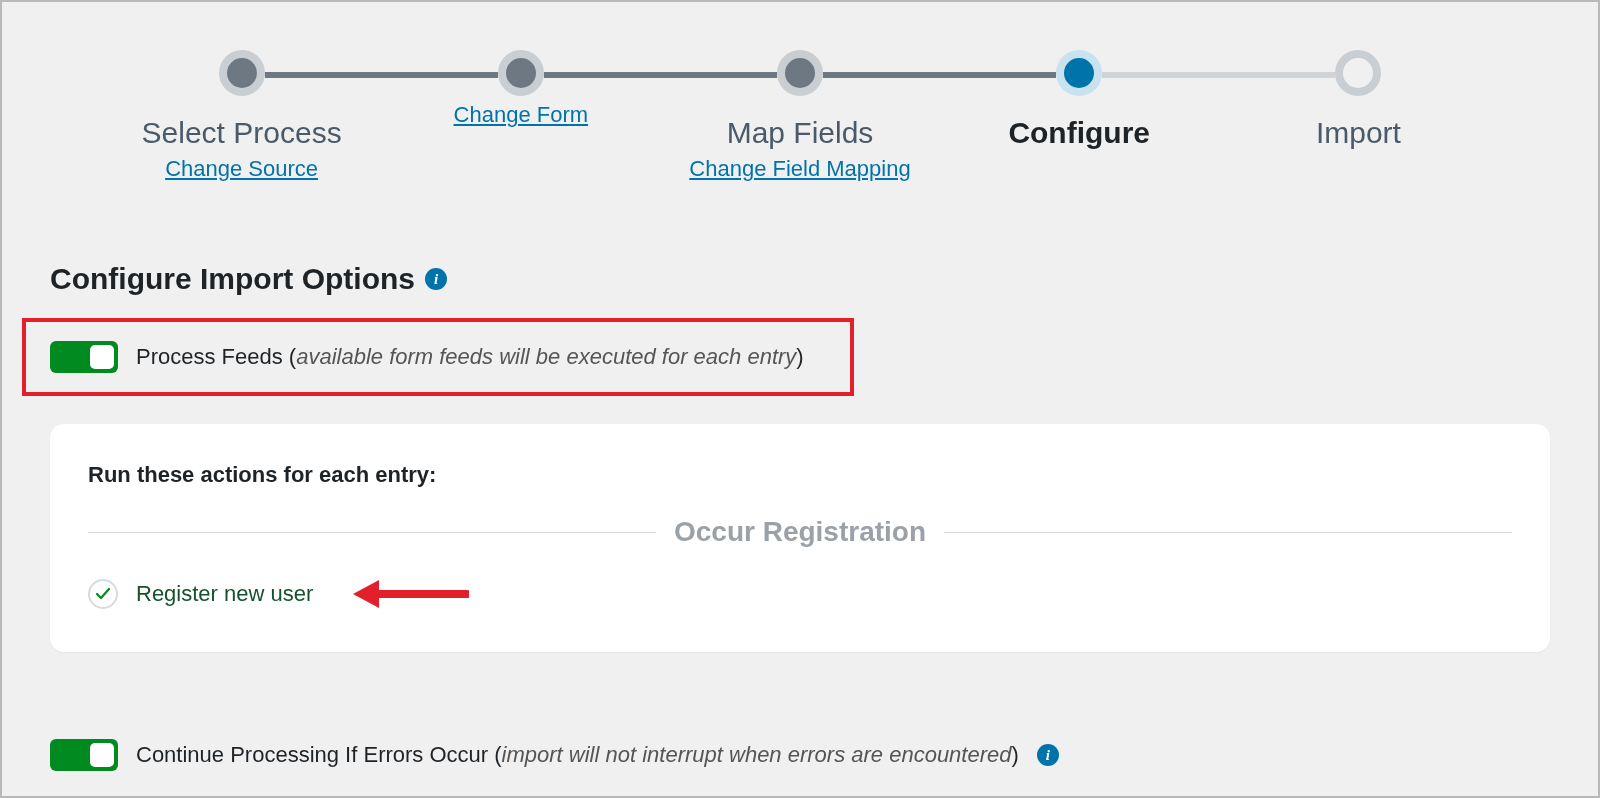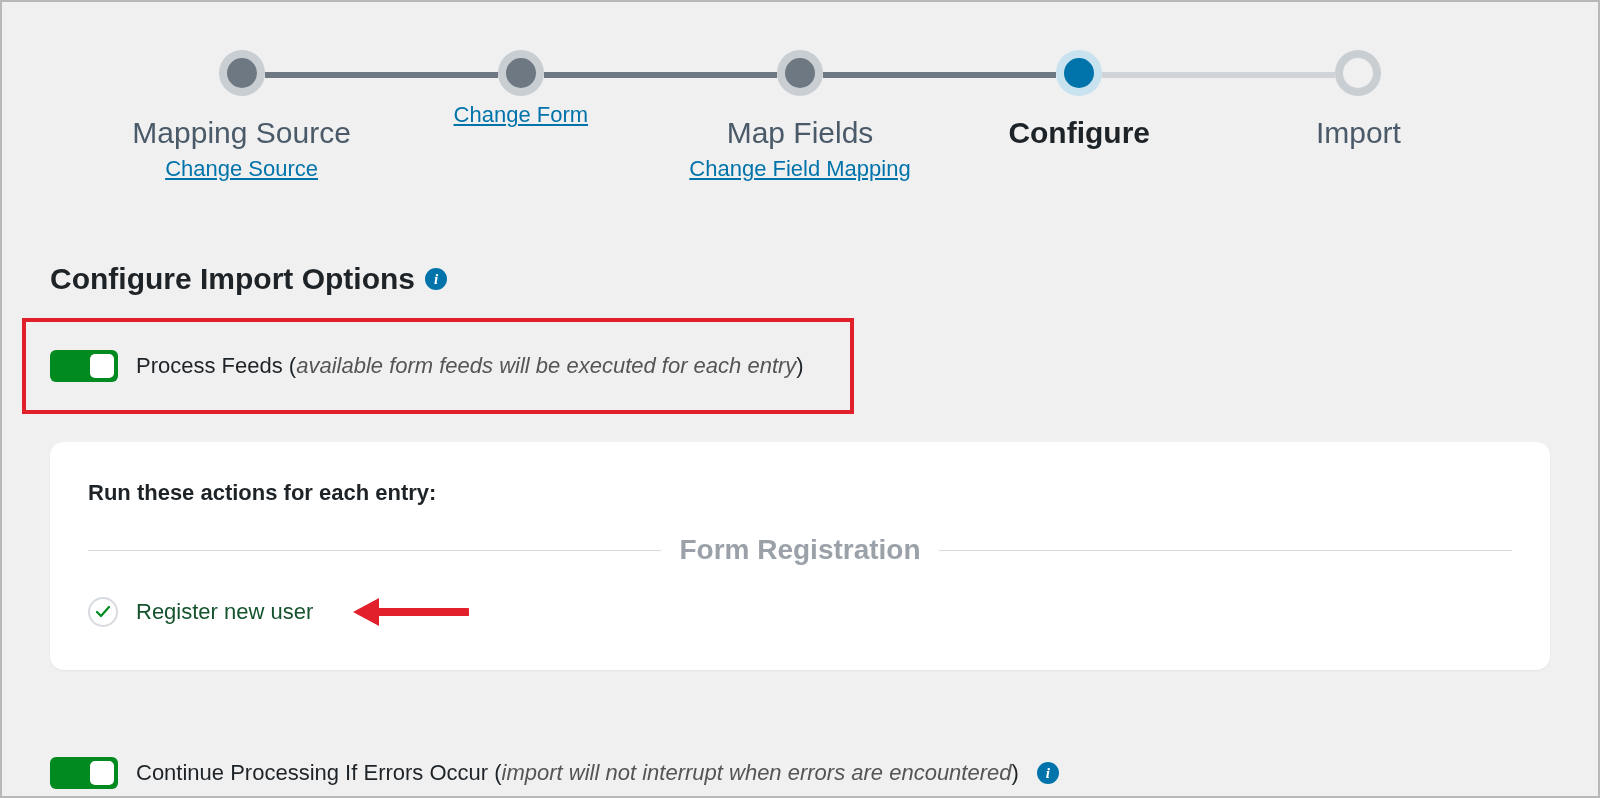--- a/index.html
+++ b/index.html
@@ -113,21 +113,21 @@
     font-style: italic;
     font-family: Georgia, serif;
     cursor: pointer;
   }
 
   
   .highlight-box {
     margin: 22px 0 0 20px;
     width: 832px;
     border: 4px solid #e1202b;
-    padding: 28px 24px;
+    padding: 19px 24px;
     display: flex;
     align-items: center;
     gap: 18px;
   }
 
   
   .toggle {
     width: 68px;
     height: 32px;
     border-radius: 6px;
@@ -227,21 +227,21 @@
 </head>
 <body>
 
 <div class="outer">
 
   <div class="stepper">
 
     <div class="step">
       <div class="dot"></div>
       <div class="line right"></div>
-      <div class="step-label">Mapping Source</div>
+      <div class="step-label">Select Process</div>
       <div class="step-sublink">Change Source</div>
     </div>
 
     <div class="step">
       <div class="dot"></div>
       <div class="line right"></div>
       <div class="step-sublink">Change Form</div>
     </div>
 
     <div class="step">
@@ -275,21 +275,21 @@
     </div>
     <div class="toggle-label">
       <span>Process Feeds</span><span> (</span><span class="hint">available form feeds will be executed for each entry</span><span>)</span>
     </div>
   </div>
 
   <div class="panel">
     <div class="panel-heading">Run these actions for each entry:</div>
     <div class="divider-row">
       <div class="divider-line"></div>
-      <div class="divider-label">Form Registration</div>
+      <div class="divider-label">Occur Registration</div>
       <div class="divider-line"></div>
     </div>
     <div class="action-row">
       <div class="check-circle">
         <svg viewBox="0 0 16 16">
             <path d="M2 8 L6 12 L14 3" fill="none" stroke="#008a20" stroke-width="2.2" stroke-linecap="round" stroke-linejoin="round"></path>
           </svg>
       </div>
       <div class="action-label">Register new user</div>
       <div class="arrow-annot">

